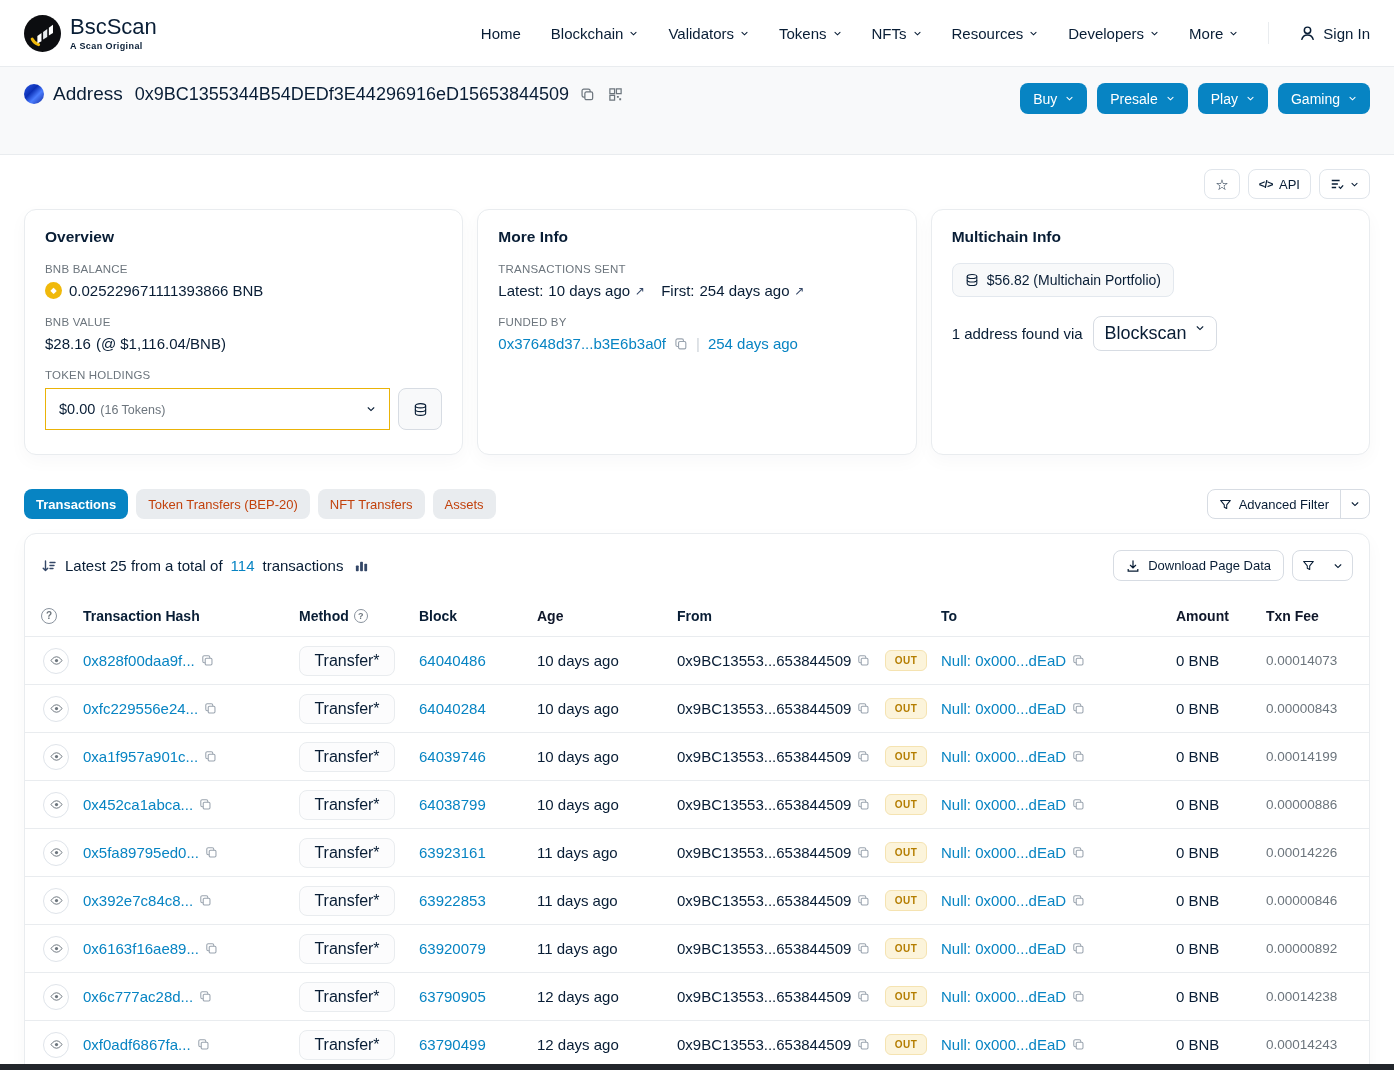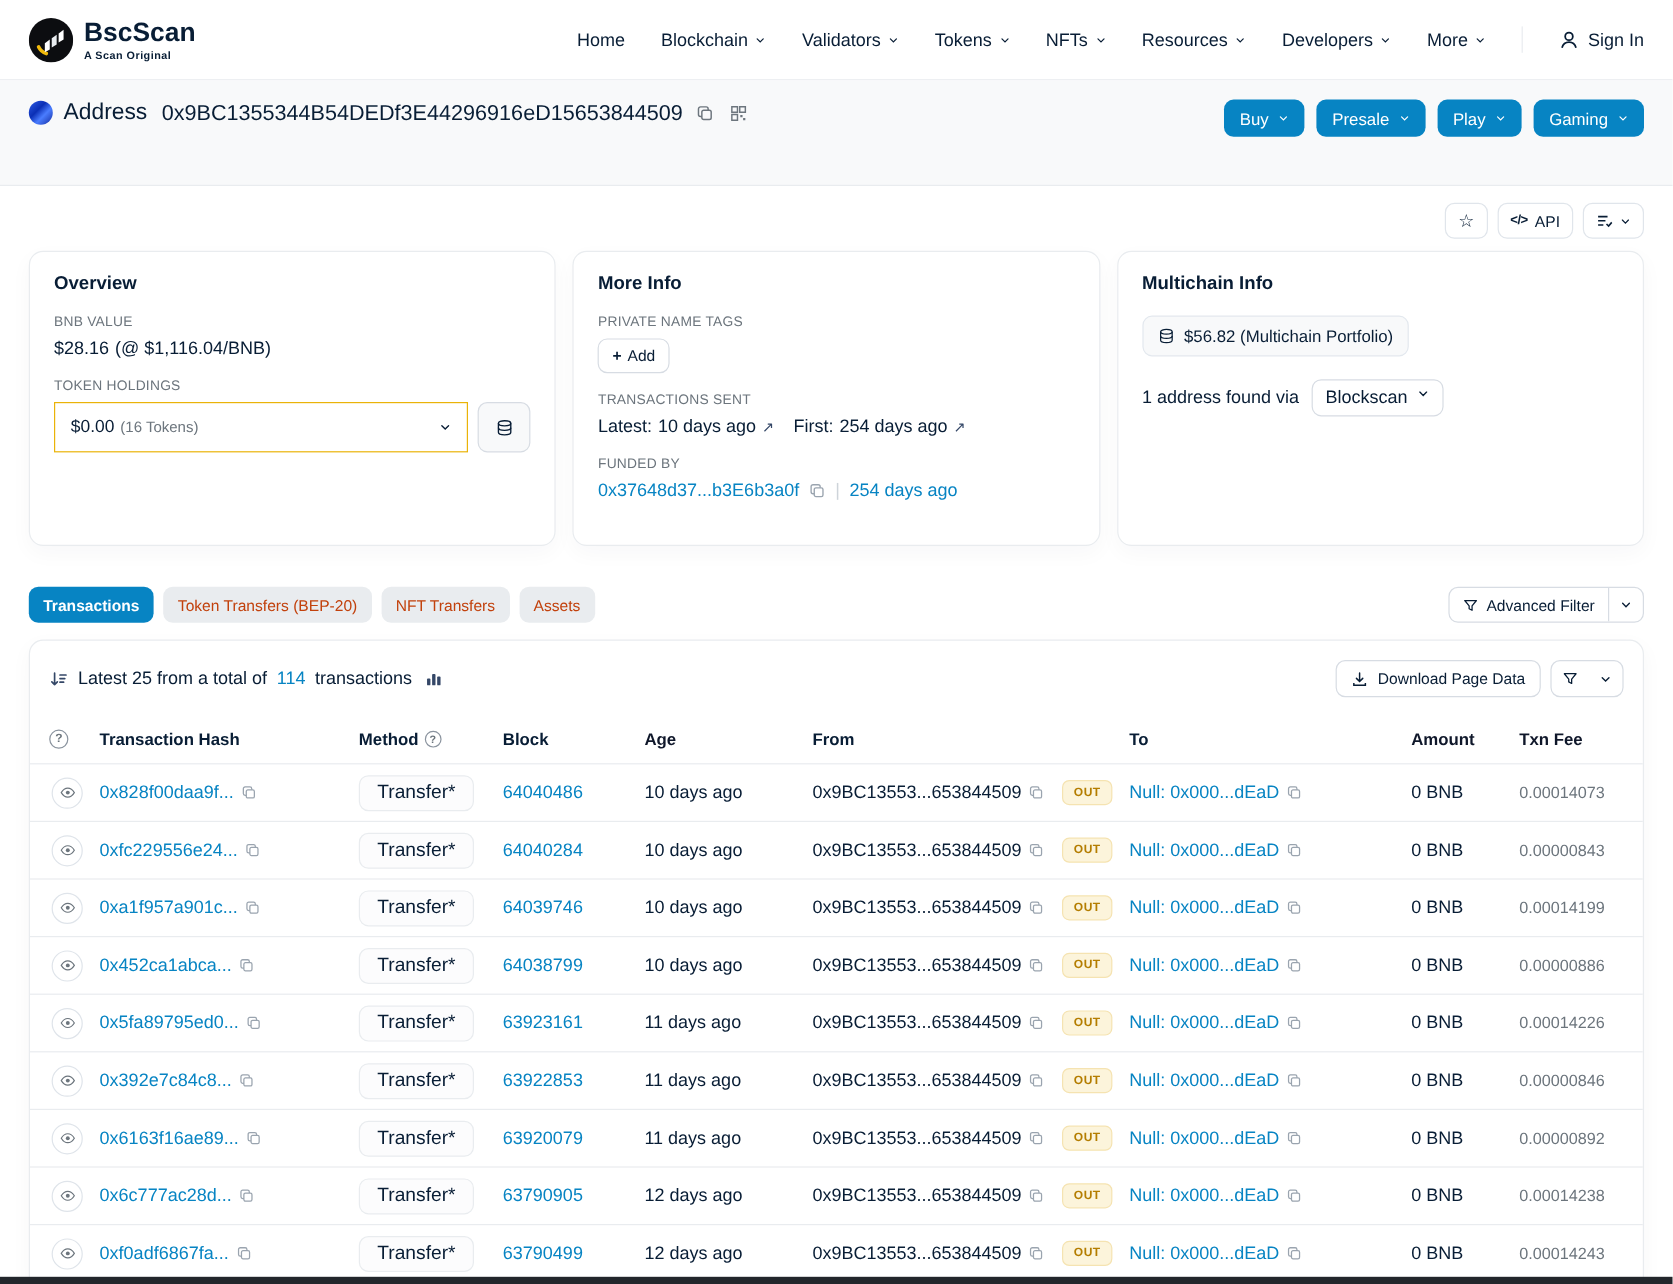--- a/index.html
+++ b/index.html
@@ -7,21 +7,21 @@
   .page{width:1394px;height:1070px;overflow:hidden;background:#fff;position:relative}
   a{text-decoration:none}
   button{font-family:inherit;background:none;border:none;cursor:pointer;color:inherit}
   .link{color:#0784c3;cursor:pointer}
   svg{display:block}
   .chev{width:10px;height:10px;flex:none}
 
   
   .topbar{height:67px;display:flex;align-items:center;justify-content:space-between;padding:0 24px;border-bottom:1px solid #e9ecef;background:#fff}
   .brand{display:flex;align-items:center;gap:9px;cursor:pointer}
-  .brand-name{font-size:22px;font-weight:700;line-height:1}
+  .brand-name{font-size:22px;font-weight:400;line-height:1}
   .brand-tagline{font-size:9px;font-weight:700;letter-spacing:.4px;margin-top:3px}
   .nav{display:flex;align-items:center;gap:30px;font-size:15px}
   .nav-item{display:flex;align-items:center;gap:6px;cursor:pointer}
   .nav-item .chev{width:9px;height:9px}
   .nav-divider{width:1px;height:22px;background:#e9ecef}
   .signin{display:flex;align-items:flex-end;gap:7px;cursor:pointer;font-size:15px}
 
   
   .address-band{background:#f8f9fa;border-bottom:1px solid #e9ecef;height:88px;padding:16px 24px 0;display:flex;justify-content:space-between;align-items:flex-start}
   .addr-left{display:flex;align-items:center;gap:9px}
@@ -56,21 +56,21 @@
   .wallet-btn{width:44px;height:42px;border:1px solid #d7dce3;border-radius:8px;background:#f8f9fa;display:flex;align-items:center;justify-content:center}
   .add-btn{display:inline-flex;align-items:center;gap:5px;border:1px solid #d7dce3;border-radius:8px;padding:6px 11px;font-size:13px;background:#fff}
   .plus-glyph{font-size:13px;font-weight:700}
   .sent-row{display:flex;align-items:center;gap:16px;font-size:15px}
   .sent-group{display:flex;align-items:center;gap:5px;cursor:pointer}
   .ext-arrow{font-size:12px;color:#344767}
   .funded-row{display:flex;align-items:center;gap:8px;font-size:15px}
   .pipe{color:#ced4da}
   .portfolio-btn{display:inline-flex;align-items:center;gap:8px;border:1px solid #e3e8ee;background:#f8f9fa;border-radius:8px;padding:8px 12px;font-size:14px;margin-bottom:19px}
   .found-row{display:flex;align-items:center;gap:10px;font-size:15px}
-  .blockscan-btn{display:inline-flex;align-items:flex-start;gap:8px;border:1px solid #d7dce3;border-radius:8px;padding:6px 11px;font-size:15px;background:#fff}
+  .blockscan-btn{display:inline-flex;align-items:flex-start;gap:8px;border:1px solid #d7dce3;border-radius:8px;padding:6px 11px;font-size:18px;background:#fff}
 
   
   .tabs-row{display:flex;justify-content:space-between;align-items:center;padding:34px 24px 0}
   .tab-list{display:flex;gap:8px}
   .tab{height:30px;display:flex;align-items:center;padding:0 12px;border-radius:8px;background:#e9ecef;font-size:13px;font-weight:500;cursor:pointer;color:#c2410c}
   .tab.active{background:#0784c3;color:#fff;font-weight:600}
   .adv-filter{display:flex;align-items:stretch;border:1px solid #d7dce3;border-radius:8px;background:#fff;height:30px;overflow:hidden}
   .adv-main{display:flex;align-items:center;gap:7px;padding:0 11px;font-size:13px}
   .adv-caret{border-left:1px solid #d7dce3;display:flex;align-items:center;padding:0 9px}
 
@@ -253,20 +253,27 @@
           <path d="M3.5 6l4.5 4.5L12.5 6" fill="none" stroke="currentColor" stroke-width="1.8" stroke-linecap="round"></path>
         </svg>
     </button>
   </div>
 
   <div class="cards">
 
     <div class="card">
       <div class="card-title">Overview</div>
       <div class="section">
+        <div class="mini-label">BNB BALANCE</div>
+        <div class="balance-row">
+          <span class="bnb-coin">◆</span>
+          <span>0.025229671111393866 BNB</span>
+        </div>
+      </div>
+      <div class="section">
         <div class="mini-label">BNB VALUE</div>
         <div class="value-row">
           <span>$28.16</span>
           <span>(@ $1,116.04/BNB)</span>
         </div>
       </div>
       <div>
         <div class="mini-label">TOKEN HOLDINGS</div>
         <div class="holdings-row">
           <div class="holdings-select">
@@ -283,27 +290,20 @@
                 <path d="M2.5 4v4c0 1.3 2.5 2.3 5.5 2.3S13.5 9.3 13.5 8V4" fill="none" stroke="currentColor" stroke-width="1.2"></path>
                 <path d="M2.5 8v4c0 1.3 2.5 2.3 5.5 2.3s5.5-1 5.5-2.3V8" fill="none" stroke="currentColor" stroke-width="1.2"></path>
               </svg>
           </button>
         </div>
       </div>
     </div>
 
     <div class="card">
       <div class="card-title">More Info</div>
-      <div class="section">
-        <div class="mini-label">PRIVATE NAME TAGS</div>
-        <button class="add-btn">
-          <span class="plus-glyph">+</span>
-          <span>Add</span>
-        </button>
-      </div>
       <div class="section">
         <div class="mini-label">TRANSACTIONS SENT</div>
         <div class="sent-row">
           <span class="sent-group">
             <span>Latest:</span>
             <span>10 days ago</span>
             <span class="ext-arrow">↗</span>
           </span>
           <span class="sent-group">
             <span>First:</span>

